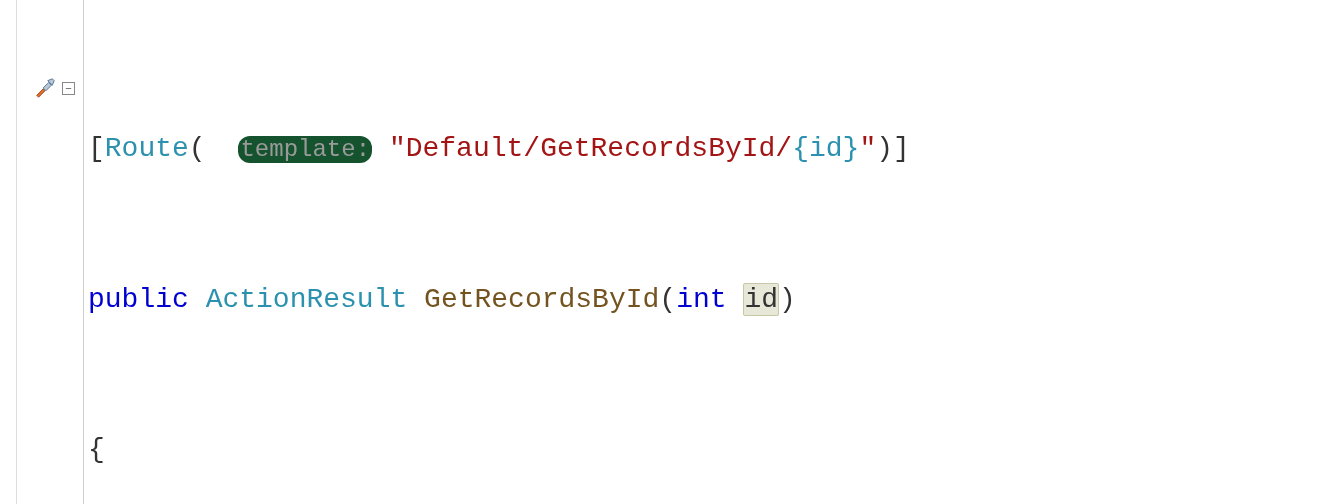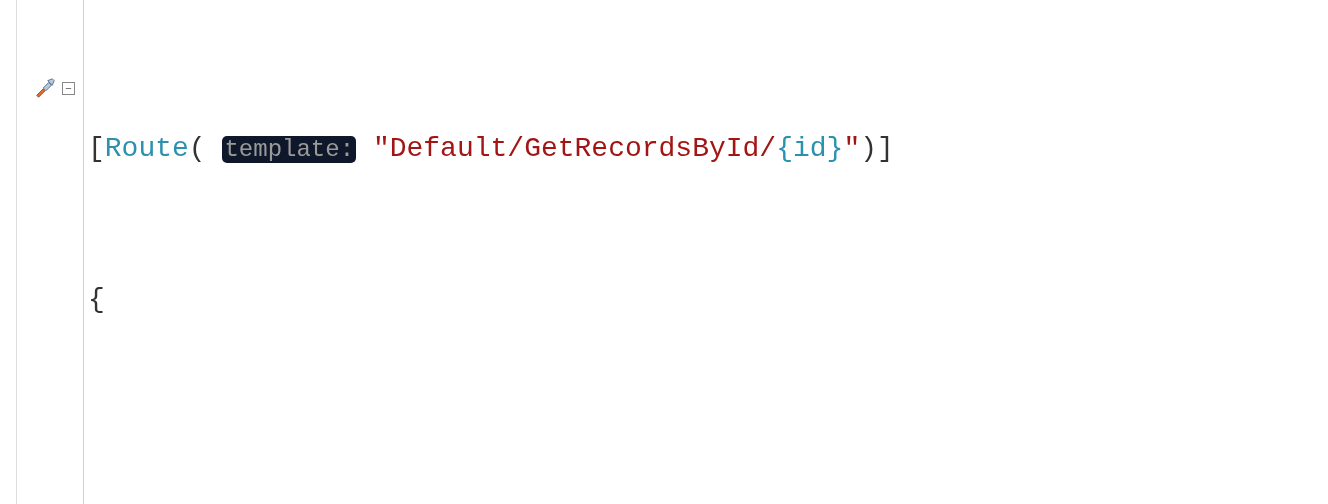--- a/index.html
+++ b/index.html
@@ -58,24 +58,25 @@
     }
     .code-area {
       padding-top: 24px;
       padding-left: 4px;
       line-height: 50px;
       white-space: pre;
     }
     .tok-attr { color: #2b91af; text-align: center; }
     .tok-hint {
       color: #9a9a9a;
-      background: #0f172a;
-      border-radius: 5px;
+      background: #14532d;
+      border-radius: 12px;
       padding: 0 2px;
       font-size: 24px;
+      margin-left: 16px;
     }
     .tok-string { color: #a31515; }
     .tok-interp { color: #2b91af; }
     .tok-keyword { color: #0000d0; }
     .tok-type { color: #2b91af; }
     .tok-method { color: #74531f; }
     .tok-punct { color: #333; }
     .tok-ident { color: #333; }
     .tok-highlight { background: #e8e8d8; border: 1px solid #c8c8a8; padding: 0; border-radius: 2px; }
     .code-line { display: block; }
@@ -91,18 +92,19 @@
         <path d="M3 20 L10 13 L12 15 L5 22 Z" fill="#e07030" stroke="#a04010" stroke-width="1"></path>
         <path d="M10 12 L16 6 L19 9 L13 15 Z" fill="#b8c8d8" stroke="#507090" stroke-width="1"></path>
         <path d="M15 4 L20 2 L22 4 L20 9 Z" fill="#b8c8d8" stroke="#507090" stroke-width="1"></path>
       </svg>
     </span>
     <div class="fold-icon">−</div>
   </div>
 
   <div class="code-area">
     <span class="code-line"><span class="tok-punct">[</span><span class="tok-attr">Route</span><span class="tok-punct">(</span> <span class="tok-hint">template:</span> <span class="tok-string">"</span><span class="tok-string">Default/GetRecordsById/</span><span class="tok-interp">{</span><span class="tok-interp">id</span><span class="tok-interp">}</span><span class="tok-string">"</span><span class="tok-punct">)</span><span class="tok-punct">]</span></span>
+    <span class="code-line"><span class="tok-keyword">public</span> <span class="tok-type">ActionResult</span> <span class="tok-method">GetRecordsById</span><span class="tok-punct">(</span><span class="tok-keyword">int</span> <span class="tok-ident tok-highlight">id</span><span class="tok-punct">)</span></span>
     <span class="code-line"><span class="tok-punct">{</span></span>
     
     
     
   </div>
 </div>
 
 </body></html>

